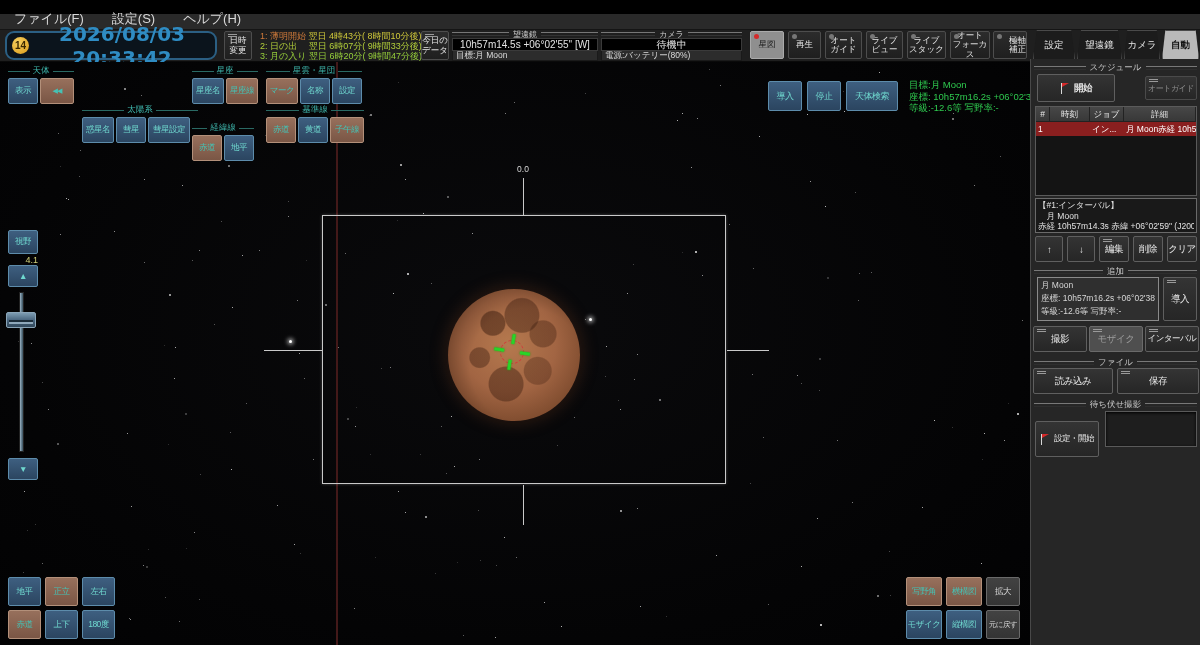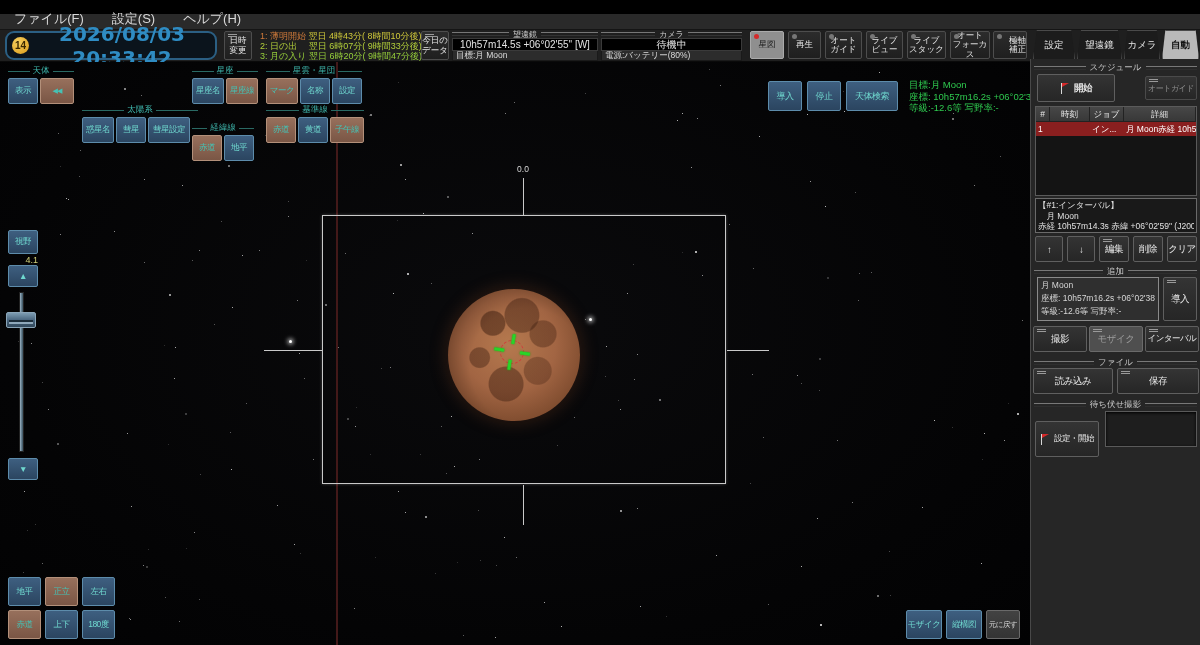--- a/index.html
+++ b/index.html
@@ -501,20 +501,25 @@
       <div class="cb blue" style="width:33px;height:29px;">地平</div>
       <div class="cb brown" style="width:33px;height:29px;">正立</div>
       <div class="cb blue" style="width:33px;height:29px;">左右</div>
     </div>
     <div class="cornergrp" style="left:8px;top:548px;">
       <div class="cb brown" style="width:33px;height:29px;">赤道</div>
       <div class="cb blue" style="width:33px;height:29px;">上下</div>
       <div class="cb blue" style="width:33px;height:29px;">180度</div>
     </div>
 
+    <div class="cornergrp" style="left:906px;top:515px;">
+      <div class="cb brown" style="width:36px;height:29px;">写野角</div>
+      <div class="cb brown" style="width:36px;height:29px;">横構図</div>
+      <div class="cb gray" style="width:34px;height:29px;">拡大</div>
+    </div>
     <div class="cornergrp" style="left:906px;top:548px;">
       <div class="cb blue" style="width:36px;height:29px;">モザイク</div>
       <div class="cb blue" style="width:36px;height:29px;">縦構図</div>
       <div class="cb gray" style="width:34px;height:29px;font-size:7.5px;">元に戻す</div>
     </div>
   </div>
 
   <div id="panel">
     <div class="sect" style="top:3px;">
         <span>スケジュール</span>

